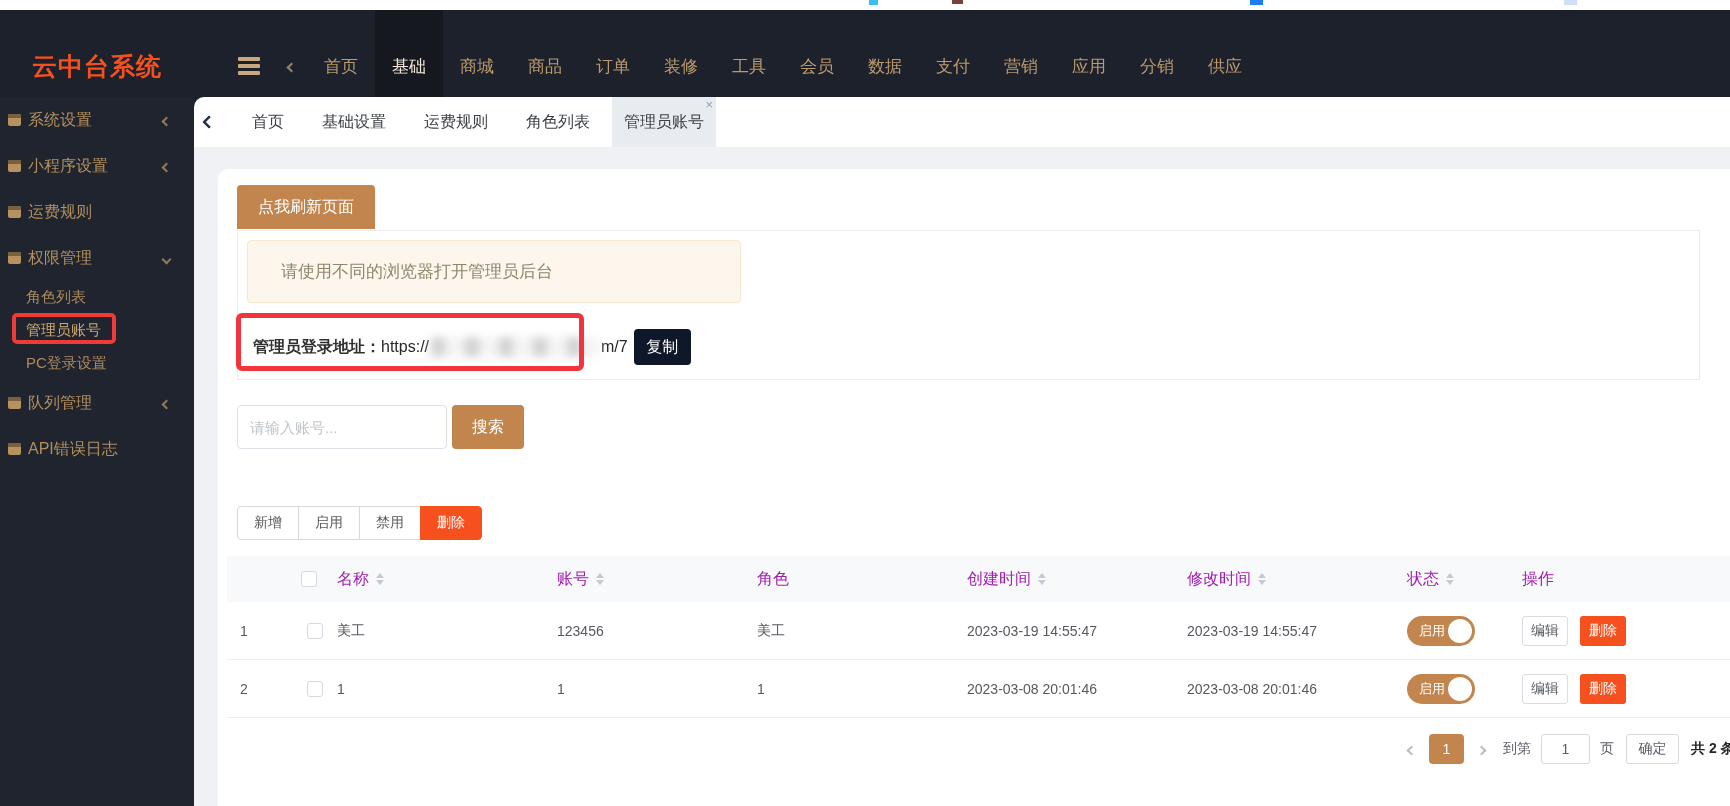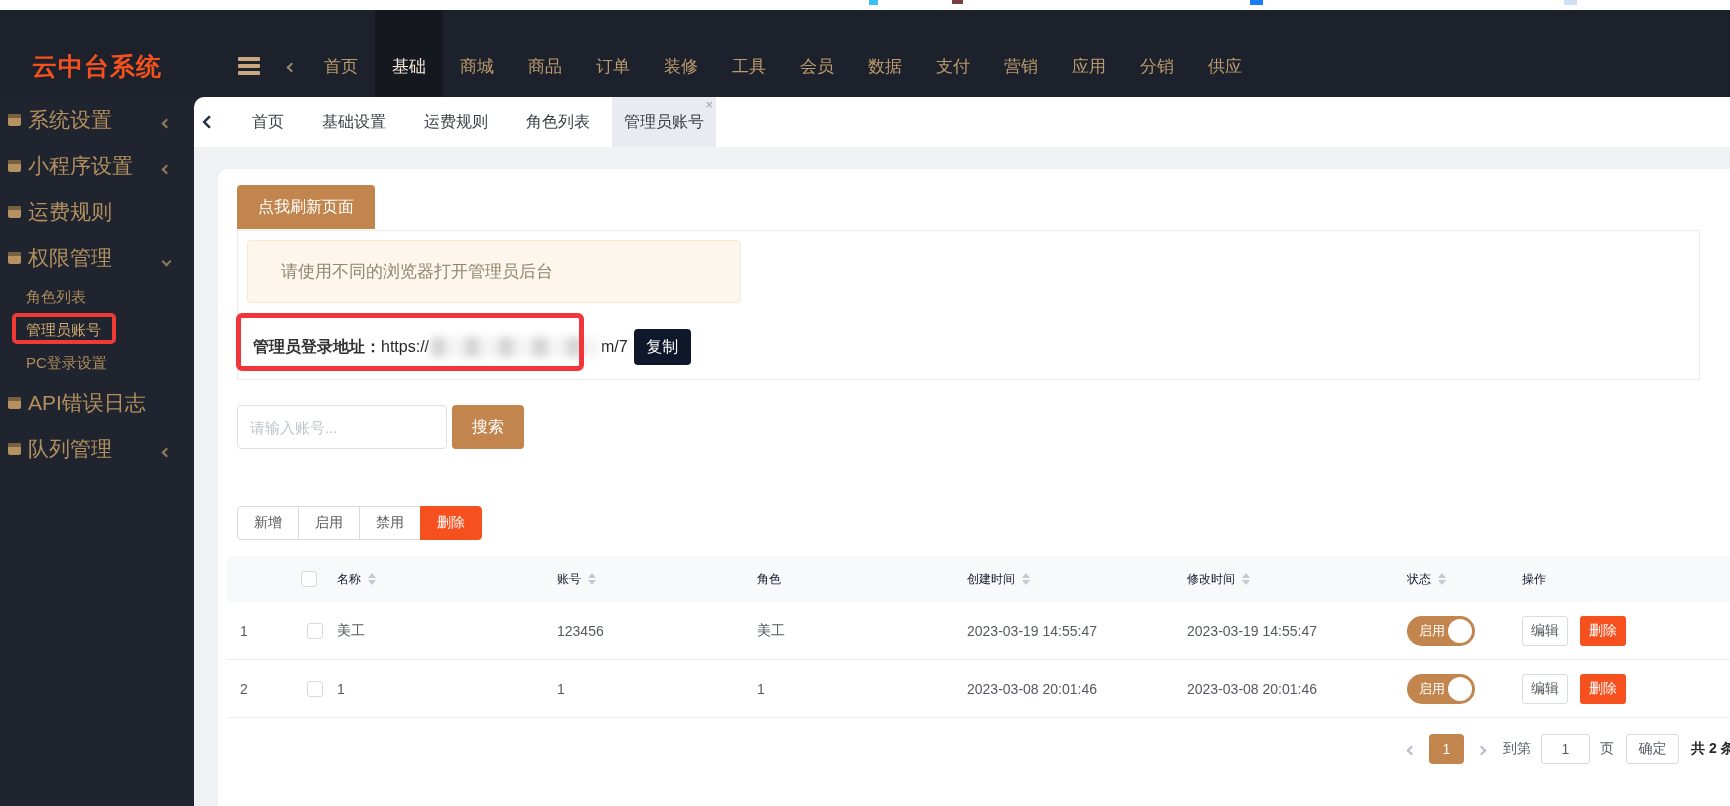--- a/index.html
+++ b/index.html
@@ -18,21 +18,21 @@
   .back-caret { align-self: center; margin-left: 28px; color: #95876e; }
   .chev { display: inline-block; width: 7px; height: 7px; border-left: 2px solid currentColor; border-bottom: 2px solid currentColor; }
   .chev.left { transform: rotate(45deg); }
   .chev.down { transform: rotate(-45deg); }
   .nav-list { display: flex; margin-left: 12px; align-items: stretch; }
   .nav-item { padding: 0 17px; display: flex; align-items: center; color: #ba9a6e; font-size: 17px; cursor: pointer; }
   .nav-item.active { background: #15181f; color: #f1e7d8; box-shadow: inset 0 -5px 0 #eea266; }
 
   
   .sidebar { position: absolute; top: 97px; left: 0; width: 194px; height: 709px; background: #20242e; }
-  .side-item { height: 46px; display: flex; align-items: center; padding-left: 8px; color: #b2905f; font-size: 21px; position: relative; cursor: pointer; }
+  .side-item { height: 46px; display: flex; align-items: center; padding-left: 8px; color: #b2905f; font-size: 16px; position: relative; cursor: pointer; }
   .side-item .side-chev { position: absolute; right: 24px; color: #8d7b5c; }
   .side-icon { width: 13px; height: 12px; background: #b5925f; border-radius: 2px; margin-right: 7px; position: relative; flex: 0 0 auto; }
   .side-icon::before { content: ""; position: absolute; top: 0; left: 0; right: 0; height: 4px; background: #79603f; border-radius: 2px 2px 0 0; }
   .side-sub { height: 33px; display: flex; align-items: center; padding-left: 26px; color: #ab8a5c; font-size: 15px; cursor: pointer; }
   .side-sub.current { color: #cda871; }
   .side-annotation { position: absolute; left: 12px; top: 216px; width: 104px; height: 31px; border: 4px solid #ef3a36; border-radius: 5px; pointer-events: none; }
 
   
   .tab-bar { position: absolute; top: 97px; left: 194px; width: 1536px; height: 50px; background: #fff; border-top-left-radius: 10px; display: flex; align-items: stretch; }
   .tab-back { align-self: center; margin-left: 10px; color: #2b3648; }
@@ -60,21 +60,21 @@
   .search-btn { margin-left: 5px; width: 72px; height: 44px; background: #c1854d; color: #fff; font-size: 16px; border: none; border-radius: 4px; cursor: pointer; }
 
   .toolbar { position: absolute; left: 19px; top: 337px; display: flex; }
   .tb-btn { height: 34px; padding: 0 16px; background: #fff; border: 1px solid #d9d9d9; font-size: 14px; color: #595959; margin-right: -1px; cursor: pointer; font-family: "Liberation Sans", sans-serif; }
   .tb-btn.first { border-radius: 4px 0 0 4px; }
   .tb-btn.danger { background: #f6501e; border-color: #f6501e; color: #fff; border-radius: 0 4px 4px 0; }
 
   
   .table { position: absolute; left: 9px; top: 387px; right: 0; }
   .tr { display: grid; grid-template-columns: 62px 42px 220px 200px 210px 220px 220px 115px 1fr; align-items: center; }
-  .thead { height: 46px; background: #f8f9fb; color: #0f172a; font-size: 12px; }
+  .thead { height: 46px; background: #f8f9fb; color: #a21caf; font-size: 16px; }
   .trow { height: 58px; border-bottom: 1px solid #ebeef5; color: #55595f; font-size: 14px; }
   .cell { padding-left: 6px; display: flex; align-items: center; }
   .cell.idx { padding-left: 13px; }
   .checkbox { width: 16px; height: 16px; border: 1px solid #d5d9e0; border-radius: 3px; background: #fff; margin-left: 12px; cursor: pointer; }
   .sort { display: inline-flex; flex-direction: column; gap: 2px; margin-left: 7px; }
   .caret-up { width: 0; height: 0; border-left: 4px solid transparent; border-right: 4px solid transparent; border-bottom: 5px solid #c5c9d1; cursor: pointer; }
   .caret-down { width: 0; height: 0; border-left: 4px solid transparent; border-right: 4px solid transparent; border-top: 5px solid #c5c9d1; cursor: pointer; }
   .toggle { width: 68px; height: 30px; background: #c1854d; border-radius: 15px; position: relative; color: #fff; font-size: 13px; display: flex; align-items: center; padding-left: 12px; cursor: pointer; }
   .toggle::after { content: ""; position: absolute; right: 3px; top: 3px; width: 24px; height: 24px; background: #fff; border-radius: 50%; }
   .edit-btn { width: 46px; height: 30px; background: #fff; border: 1px solid #d9dce3; border-radius: 3px; color: #55595f; font-size: 14px; cursor: pointer; font-family: "Liberation Sans", sans-serif; }
@@ -143,26 +143,26 @@
   <div class="side-item">
     <span class="side-icon"></span>
     <span>权限管理</span>
     <span class="side-chev"><span class="chev down"></span></span>
   </div>
   <div class="side-sub">角色列表</div>
   <div class="side-sub current">管理员账号</div>
   <div class="side-sub">PC登录设置</div>
   <div class="side-item">
     <span class="side-icon"></span>
-    <span>API错误日志</span>
-  </div>
-  <div class="side-item">
-    <span class="side-icon"></span>
     <span>队列管理</span>
     <span class="side-chev"><span class="chev left"></span></span>
+  </div>
+  <div class="side-item">
+    <span class="side-icon"></span>
+    <span>API错误日志</span>
   </div>
   <div class="side-annotation"></div>
 </div>
 
 <div class="tab-bar">
   <span class="tab-back"><span class="chev big"></span></span>
   <div class="tab">首页</div>
   <div class="tab">基础设置</div>
   <div class="tab">运费规则</div>
   <div class="tab">角色列表</div>

